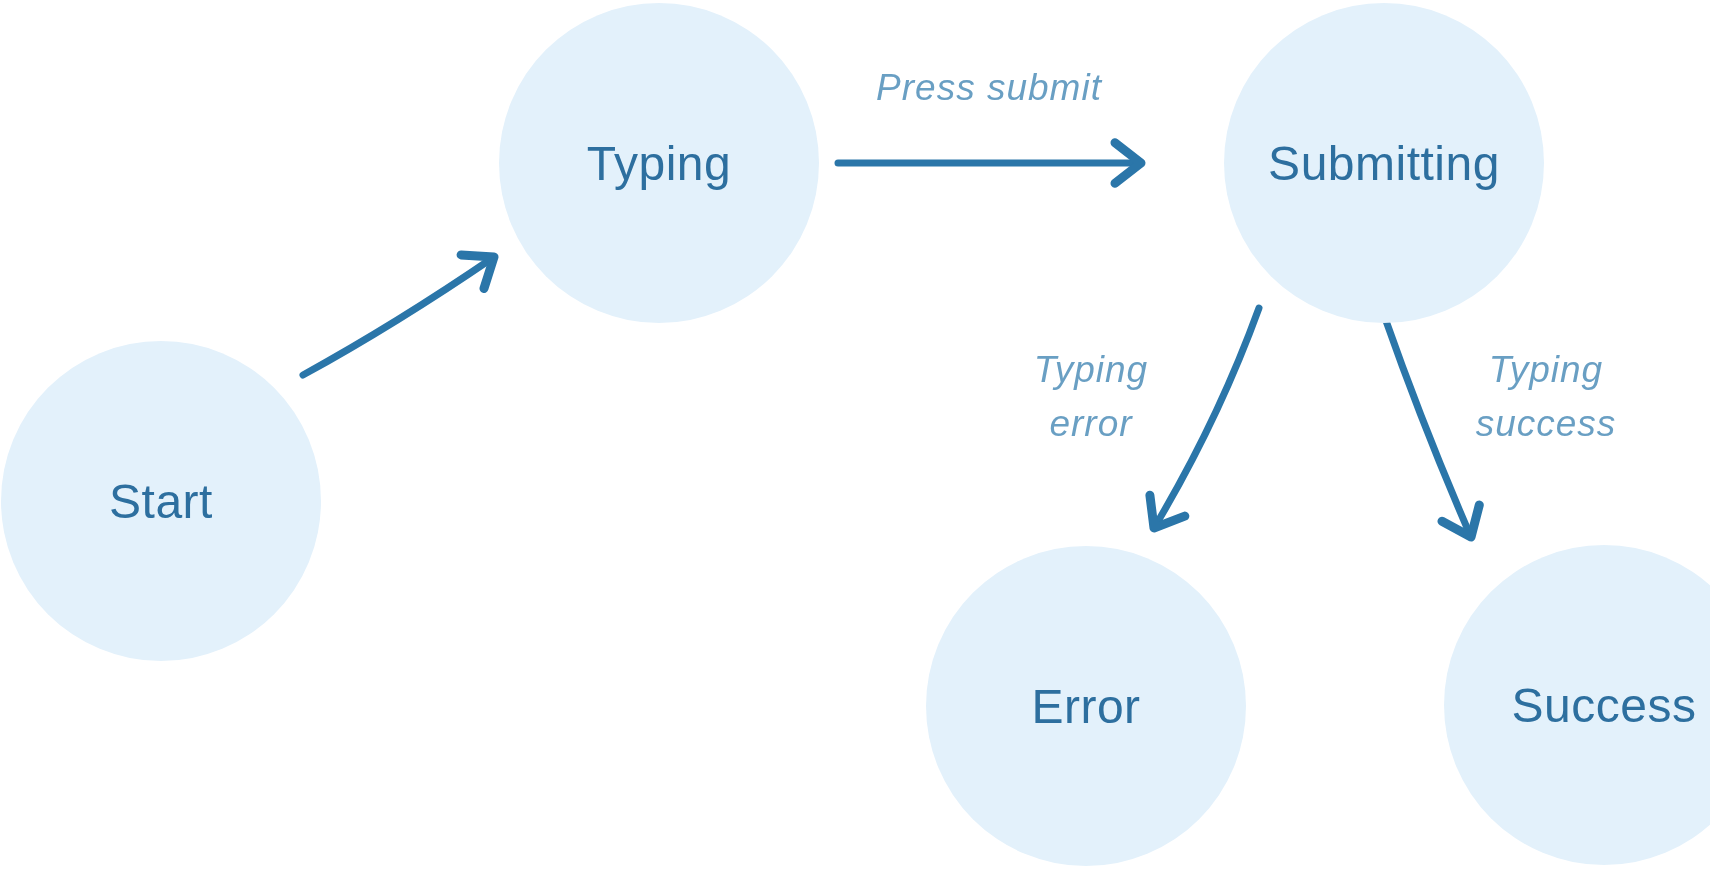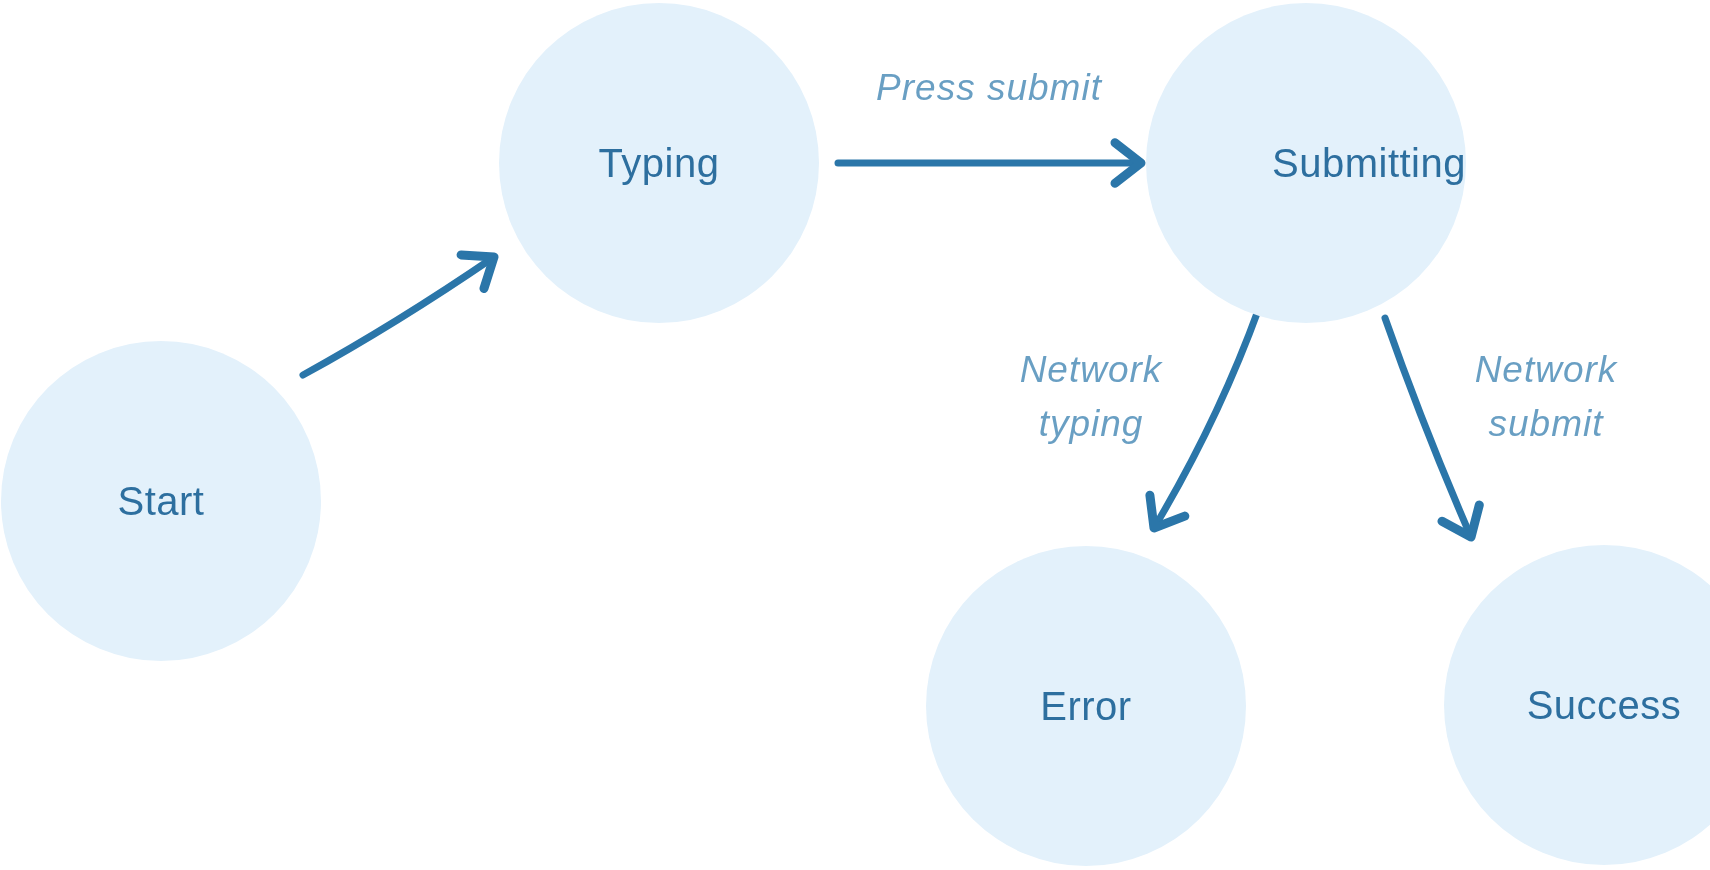--- a/index.html
+++ b/index.html
@@ -41,37 +41,37 @@
     position: absolute;
     width: 320px; height: 320px;
     border-radius: 50%;
     background: var(--node-fill);
     display: flex;
     align-items: center;
     justify-content: center;
   }
   .node span {
     color: var(--node-text);
-    font-size: 40px;
+    font-size: 48px;
     letter-spacing: 0.5px;
     white-space: nowrap;
   }
   .edge-label {
     position: absolute;
     color: var(--edge-label);
     opacity: 0.7;
     font-size: 37px;
     line-height: 54px;
     letter-spacing: 1px;
     text-align: center;
     font-style: italic;
   }
   .node-empty      { left: 1px;    top: 341px; }
   .node-typing     { left: 499px;  top: 3px;   }
-  .node-submitting { left: 1146px; top: 3px; justify-content: flex-end;   }
+  .node-submitting { left: 1224px; top: 3px;   }
   .node-error      { left: 926px;  top: 546px; }
   .node-success    { left: 1444px; top: 545px; justify-content: center; }
   .label-start-typing    { left: 242px;  top: 183px; width: 170px; }
   .label-press-submit    { left: 849px;  top: 61px;  width: 280px; }
   .label-network-error   { left: 991px;  top: 343px; width: 200px; }
   .label-network-success { left: 1446px; top: 343px; width: 200px; }
 </style>
 </head>
 <body>
 
@@ -106,16 +106,16 @@
     <span>Submitting</span>
   </div>
   <div class="node node-error">
     <span>Error</span>
   </div>
   <div class="node node-success">
     <span>Success</span>
   </div>
 
   <div class="edge-label label-press-submit">Press submit</div>
-  <div class="edge-label label-network-error">Network typing</div>
-  <div class="edge-label label-network-success">Network submit</div>
+  <div class="edge-label label-network-error">Typing error</div>
+  <div class="edge-label label-network-success">Typing success</div>
 
 </div>
 
 </body></html>

